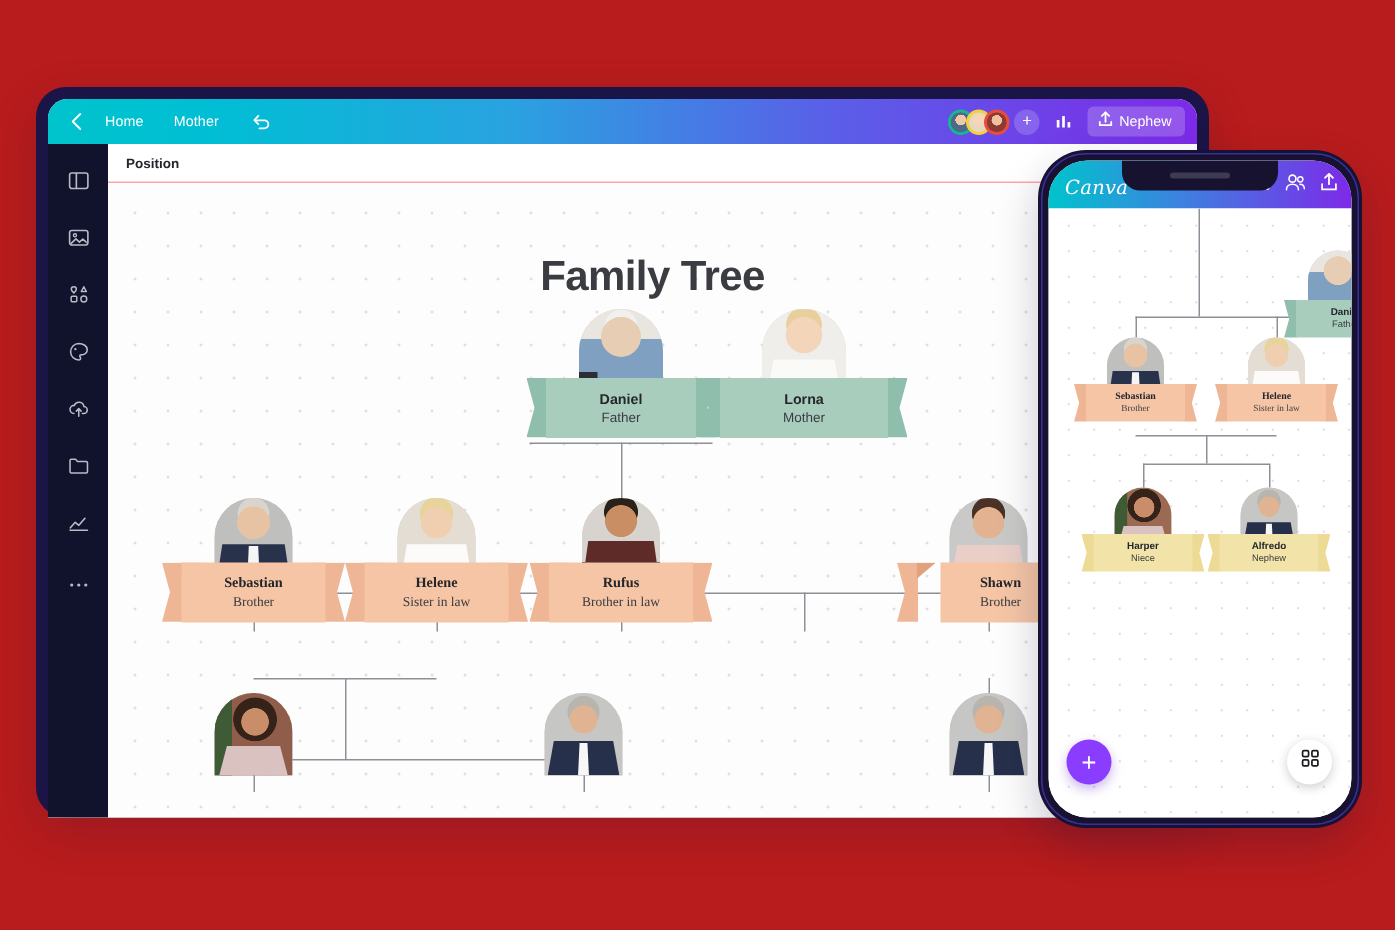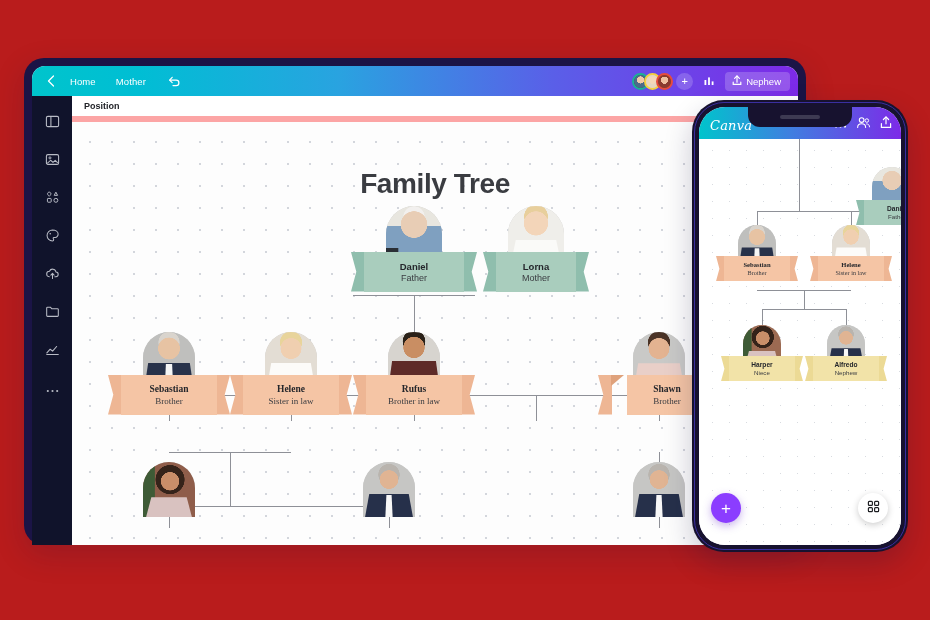--- a/index.html
+++ b/index.html
@@ -67,21 +67,21 @@
 
   
   .t-body { display: flex; height: 449px; width: 100%; }
   .t-sidebar {
     width: 40px; background: #10132b; flex: 0 0 40px;
     display: flex; flex-direction: column; align-items: center; padding-top: 8px;
   }
   .sb-item { width: 40px; height: 38px; display: flex; align-items: center; justify-content: center; }
   .t-main { flex: 1; display: flex; flex-direction: column; background: #fff; min-width: 0; }
   .t-subbar {
-    height: 26px; background: #fff; border-bottom: 6px solid #fca5a5;
+    height: 26px; background: #fff; border-bottom: 1px solid #fca5a5;
     display: flex; align-items: center; padding-left: 12px;
   }
   .t-subbar span { font-size: 9px; color: #23252a; font-weight: 600; }
   .t-canvas {
     position: relative; flex: 1; overflow: hidden;
     background-color: #fdfdfd;
     background-image: radial-gradient(#d3d6dc 0.9px, transparent 0.9px);
     background-size: 22px 22px;
     background-position: 7px 9px;
   }
@@ -373,21 +373,21 @@
                   </div>
                 </div>
               </div>
 
               <div class="node" style="left:394px; top:84px; width:140px;">
                 <div class="photo" style="width:56px;height:58px;">
                   <i style="background:linear-gradient(180deg,#efeeea 0 100%);"></i>
                   <i style="background:radial-gradient(circle at 50% 30%, #f3d5b9 0 24%, transparent 25%),radial-gradient(circle at 50% 18%, #e8cf9c 0 21%, transparent 22%);"></i>
                   <i style="background:linear-gradient(180deg,transparent 0 58%, #fafaf8 58% 100%); clip-path:polygon(14% 58%,86% 58%,95% 100%,5% 100%);"></i>
                 </div>
-                <div class="ribbon pal-green" style="width:80px; margin:-12px auto 0;border-radius:16px;">
+                <div class="ribbon pal-green" style="width:112px; margin:-12px auto 0;border-radius:16px;">
                   <div class="tail left"></div>
                   <div class="tail right"></div>
                   <div class="fold left"></div>
                   <div class="fold right"></div>
                   <div class="body">
                     <div class="nm">Lorna</div>
                     <div class="rl">Mother</div>
                   </div>
                 </div>
               </div>

